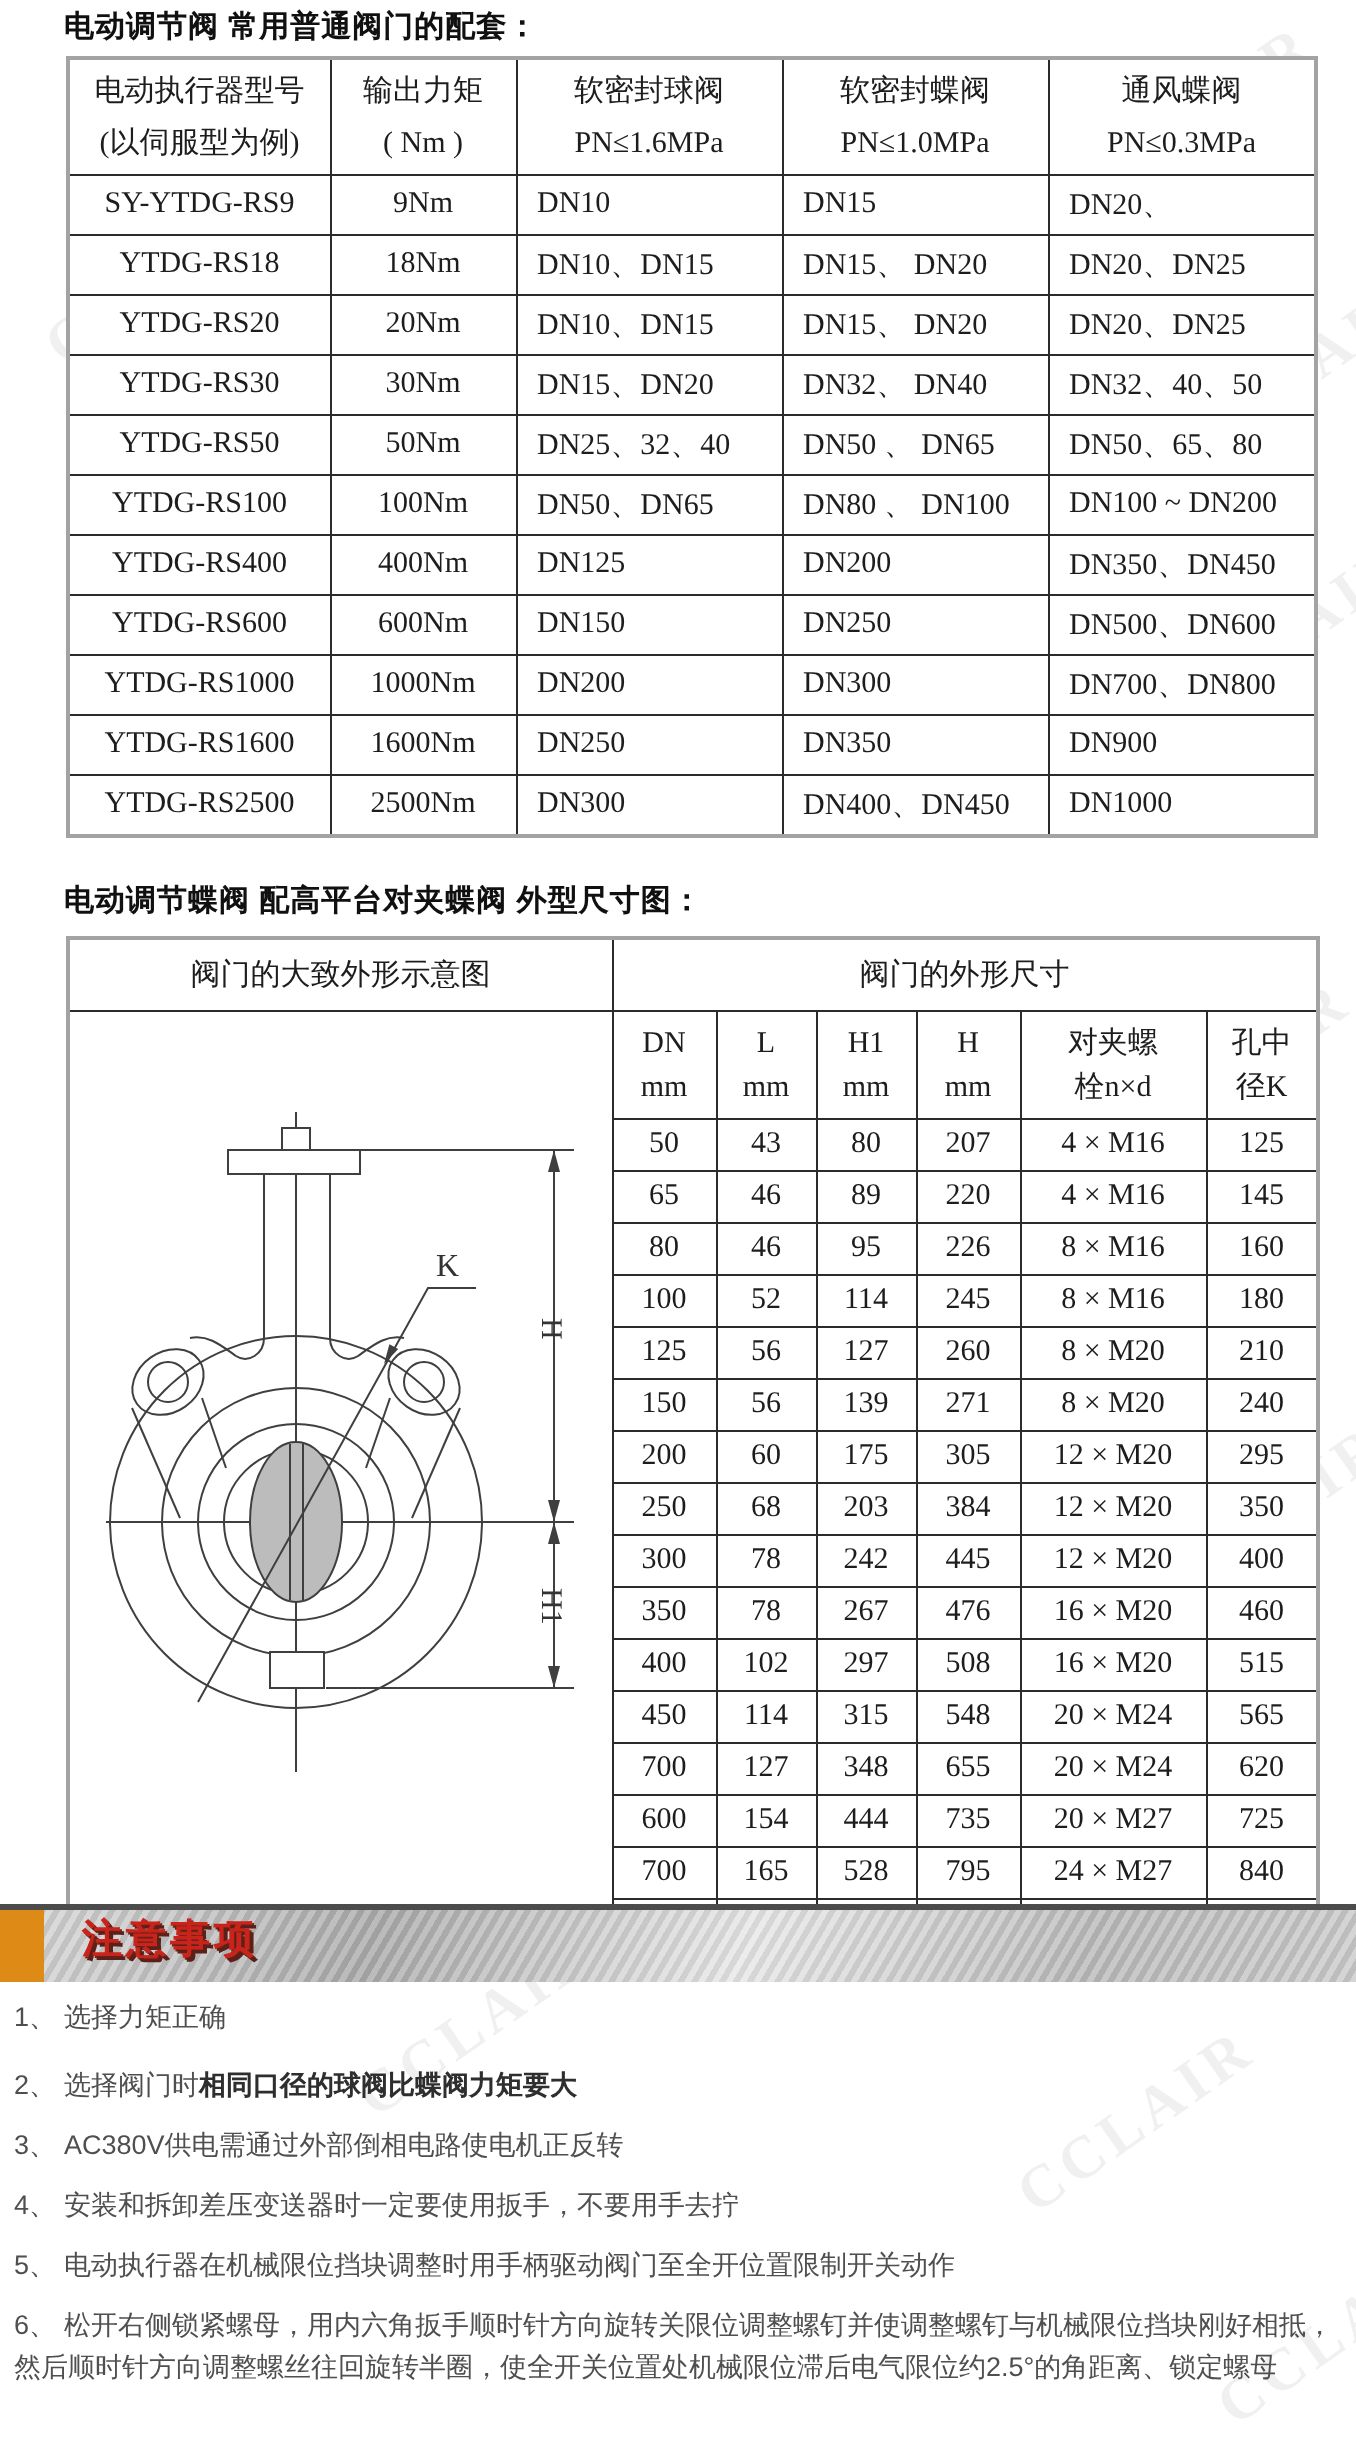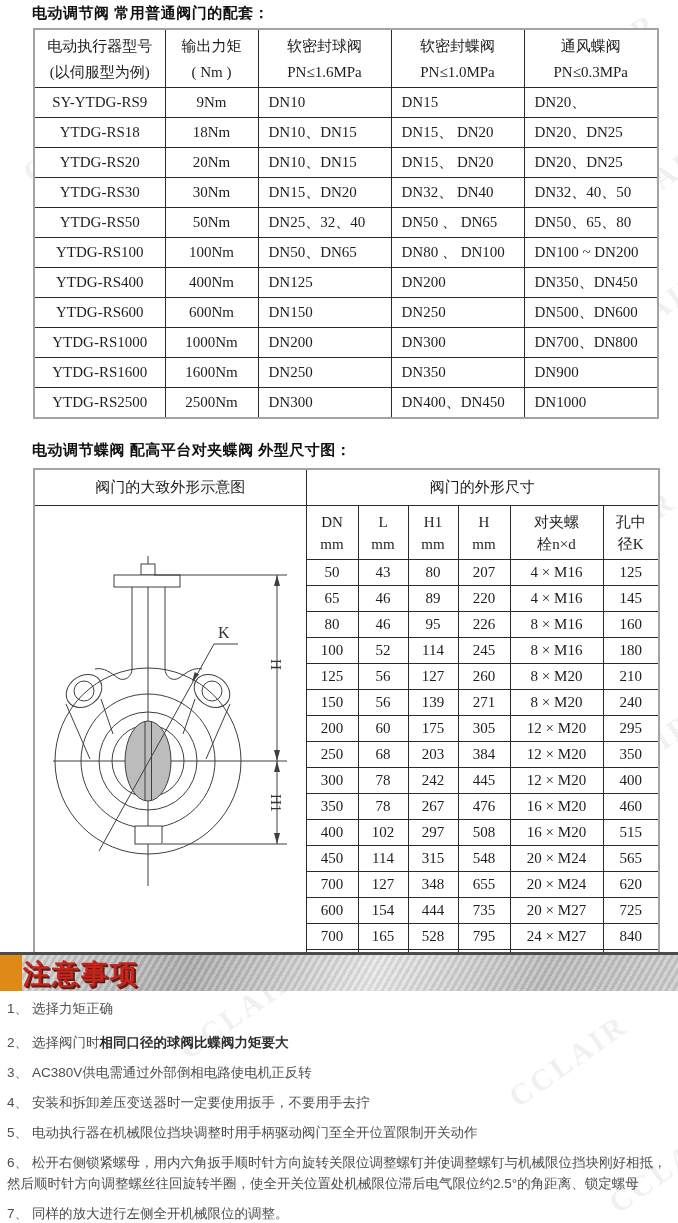--- a/index.html
+++ b/index.html
@@ -67,21 +67,21 @@
   
   #banner{
     position:absolute;left:0;top:952px;width:678px;height:39px;
     background:
       repeating-linear-gradient(300deg, rgba(255,255,255,.20) 0 3px, rgba(80,80,80,.10) 3px 6px),
       linear-gradient(290deg,#cbcbcb 0%,#b9b9b9 20%,#e7e7e7 45%,#a9a9a9 72%,#d8d8d8 100%);
     border-top:3px solid #4c4c4c;box-sizing:border-box;
   }
   #banner .block{position:absolute;left:0;top:0;width:22px;height:36px;}
   #banner .txt{
-    position:absolute;left:23px;top:1px;font-size:27px;font-weight:bold;
+    position:absolute;left:41px;top:1px;font-size:20px;font-weight:bold;
     letter-spacing:2px;
     text-shadow:2px 2px 0 #5c2018,1px 1px 0 #7a241a;
   }
 
   
   #notes{position:absolute;left:7px;top:998px;width:665px;font-size:13.5px;color:#4f4f4f;}
   #notes .note{line-height:21px;margin-bottom:9px;}
   #notes .note:first-child{margin-bottom:13px;}
   #notes .note b{color:#2e2e2e;}
   #notes .note .num{margin-right:4px;}
@@ -446,14 +446,13 @@
   <span class="txt" style="color: rgb(201, 36, 27);">注意事项</span>
 </div>
 
 <div id="notes">
     <div class="note"><span class="num">1、</span><span>选择力矩正确</span></div>
     <div class="note"><span class="num">2、</span><span>选择阀门时</span><b>相同口径的球阀比蝶阀力矩要大</b></div>
     <div class="note"><span class="num">3、</span><span>AC380V供电需通过外部倒相电路使电机正反转</span></div>
     <div class="note"><span class="num">4、</span><span>安装和拆卸差压变送器时一定要使用扳手，不要用手去拧</span></div>
     <div class="note"><span class="num">5、</span><span>电动执行器在机械限位挡块调整时用手柄驱动阀门至全开位置限制开关动作</span></div>
     <div class="note"><span class="num">6、</span><span>松开右侧锁紧螺母，用内六角扳手顺时针方向旋转关限位调整螺钉并使调整螺钉与机械限位挡块刚好相抵，然后顺时针方向调整螺丝往回旋转半圈，使全开关位置处机械限位滞后电气限位约2.5°的角距离、锁定螺母</span></div>
-    <div class="note"><span class="num">7、</span><span>同样的放大进行左侧全开机械限位的调整。</span></div>
   </div>
 
 </body></html>

